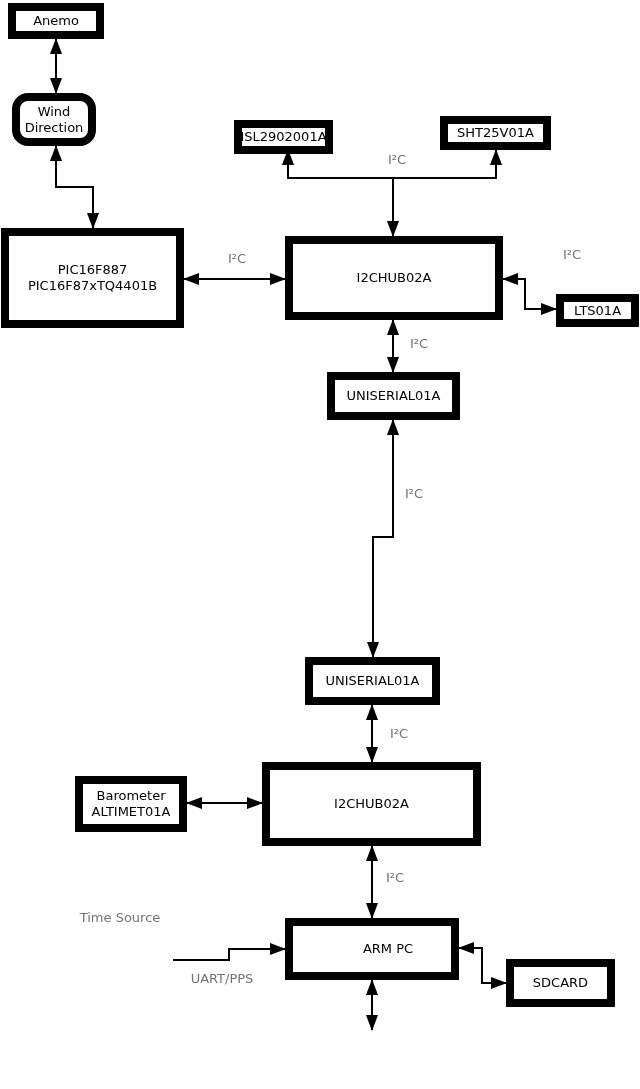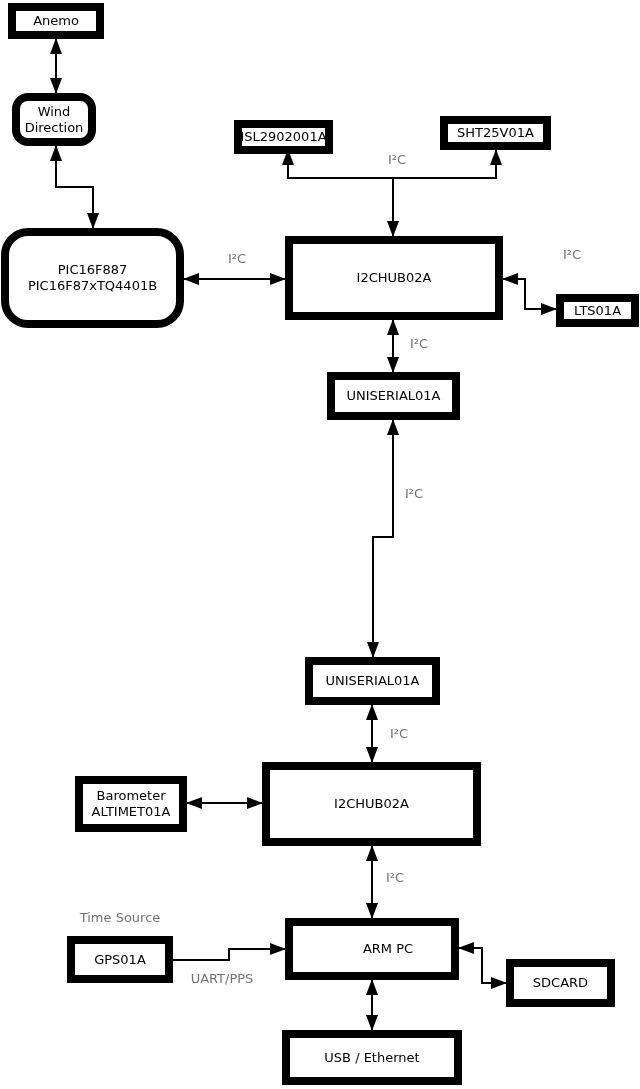--- a/index.html
+++ b/index.html
@@ -83,21 +83,21 @@
 
   <div class="node" style="left:8px; top:3px; width:96px; height:36px;">
     <span class="node-label">Anemo</span>
   </div>
 
   <div class="node" style="left:12px; top:93px; width:84px; height:53px;border-radius:16px;">
     <span class="node-label">Wind
 Direction</span>
   </div>
 
-  <div class="node" style="left:1px; top:228px; width:183px; height:100px;border-radius:27px;">
+  <div class="node" style="left:1px; top:228px; width:183px; height:100px;">
     <span class="node-label">PIC16F887
 PIC16F87xTQ4401B</span>
   </div>
 
   <div class="node" style="left:234px; top:120px; width:99px; height:34px;">
     <span class="node-label">ISL2902001A</span>
   </div>
 
   <div class="node" style="left:440px; top:116px; width:111px; height:34px;">
     <span class="node-label">SHT25V01A</span>
@@ -121,35 +121,29 @@
 
   <div class="node" style="left:262px; top:762px; width:219px; height:84px;">
     <span class="node-label">I2CHUB02A</span>
   </div>
 
   <div class="node" style="left:75px; top:776px; width:112px; height:56px;">
     <span class="node-label">Barometer
 ALTIMET01A</span>
   </div>
 
-  <div class="node" style="left:67px; top:936px; width:106px; height:47px;">
-    <span class="node-label">GPS01A</span>
-  </div>
 
   <div class="node" style="left:285px; top:918px; width:174px; height:62px;padding-left:32px;">
     <span class="node-label">ARM PC</span>
   </div>
 
   <div class="node" style="left:506px; top:959px; width:109px; height:48px;">
     <span class="node-label">SDCARD</span>
   </div>
 
-  <div class="node" style="left:282px; top:1030px; width:180px; height:55px;">
-    <span class="node-label">USB / Ethernet</span>
-  </div>
 
   <span class="edge-label" style="left:397px; top:160px;">I²C</span>
   <span class="edge-label" style="left:237px; top:259px;">I²C</span>
   <span class="edge-label" style="left:572px; top:255px;">I²C</span>
   <span class="edge-label" style="left:419px; top:344px;">I²C</span>
   <span class="edge-label" style="left:414px; top:494px;">I²C</span>
   <span class="edge-label" style="left:399px; top:734px;">I²C</span>
   <span class="edge-label" style="left:395px; top:878px;">I²C</span>
   <span class="edge-label" style="left:120px; top:918px;">Time Source</span>
   <span class="edge-label" style="left:222px; top:979px;">UART/PPS</span>

